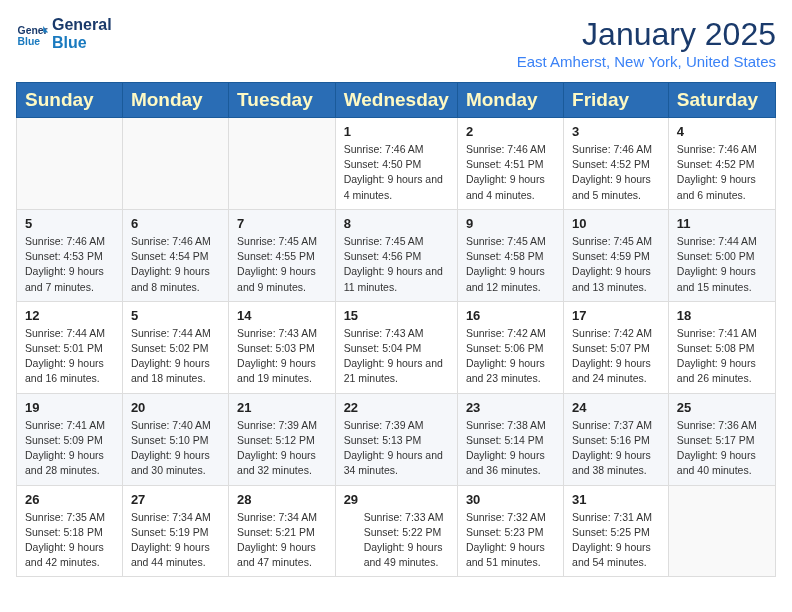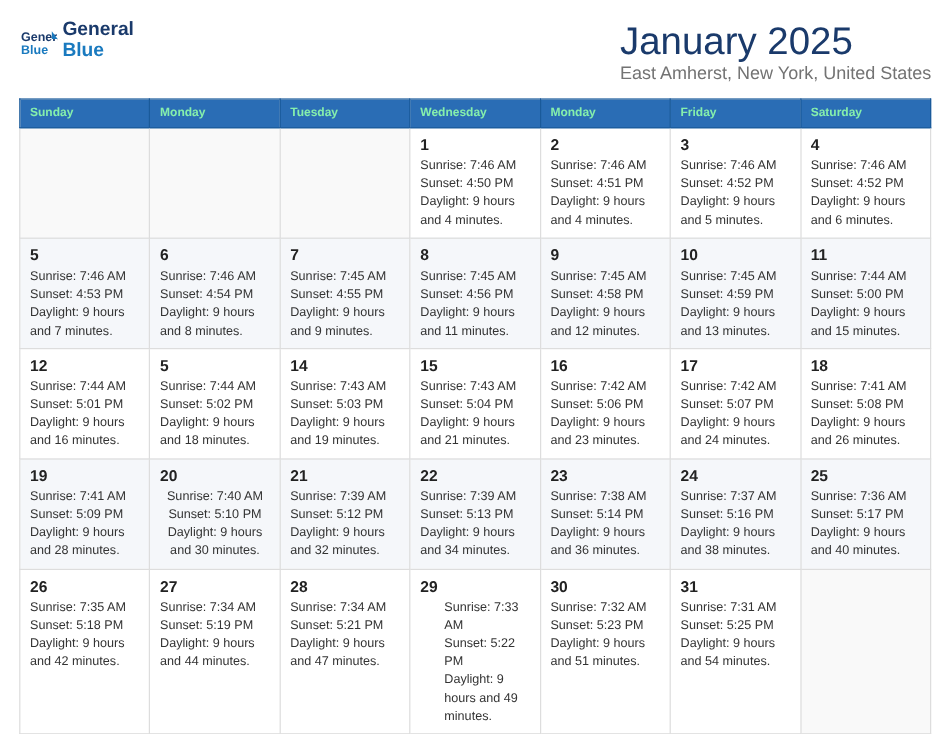--- a/index.html
+++ b/index.html
@@ -19,41 +19,42 @@
     .logo {
       display: flex;
       align-items: center;
       gap: 4px;
     }
     .logo-icon {
       width: 32px;
       height: 32px;
     }
     .title-block {
+      text-align: right;
     }
     .month-title {
       font-size: 32px;
       color: #1a3a6b;
       font-weight: normal;
     }
     .location {
       font-size: 15px;
-      color: #737373;
+      color: #3b82f6;
     }
     .calendar {
       width: 100%;
       border-collapse: collapse;
       border: 1px solid #ccc;
     }
     .calendar th {
       background: #2a6db5;
-      color: #86efac;
+      color: #fef9c3;
       text-align: left;
       padding: 6px 8px;
-      font-size: 10px;
+      font-size: 19px;
       font-weight: bold;
       border: 1px solid #1a5a9a;
     }
     .calendar td {
       vertical-align: top;
       padding: 6px 8px;
       border: 1px solid #ddd;
       width: 108px;
       min-height: 80px;
       font-size: 11px;
@@ -232,21 +233,21 @@
       </tr>
       <tr>
         <td>
           <span class="day-num">19</span>
           <div class="day-info" style="white-space: pre-line;">Sunrise: 7:41 AM
 Sunset: 5:09 PM
 Daylight: 9 hours and 28 minutes.</div>
         </td>
         <td>
           <span class="day-num">20</span>
-          <div class="day-info" style="white-space: pre-line; text-align: center;">Sunrise: 7:40 AM
+          <div class="day-info" style="white-space: pre-line;">Sunrise: 7:40 AM
 Sunset: 5:10 PM
 Daylight: 9 hours and 30 minutes.</div>
         </td>
         <td>
           <span class="day-num">21</span>
           <div class="day-info" style="white-space: pre-line;">Sunrise: 7:39 AM
 Sunset: 5:12 PM
 Daylight: 9 hours and 32 minutes.</div>
         </td>
         <td>

